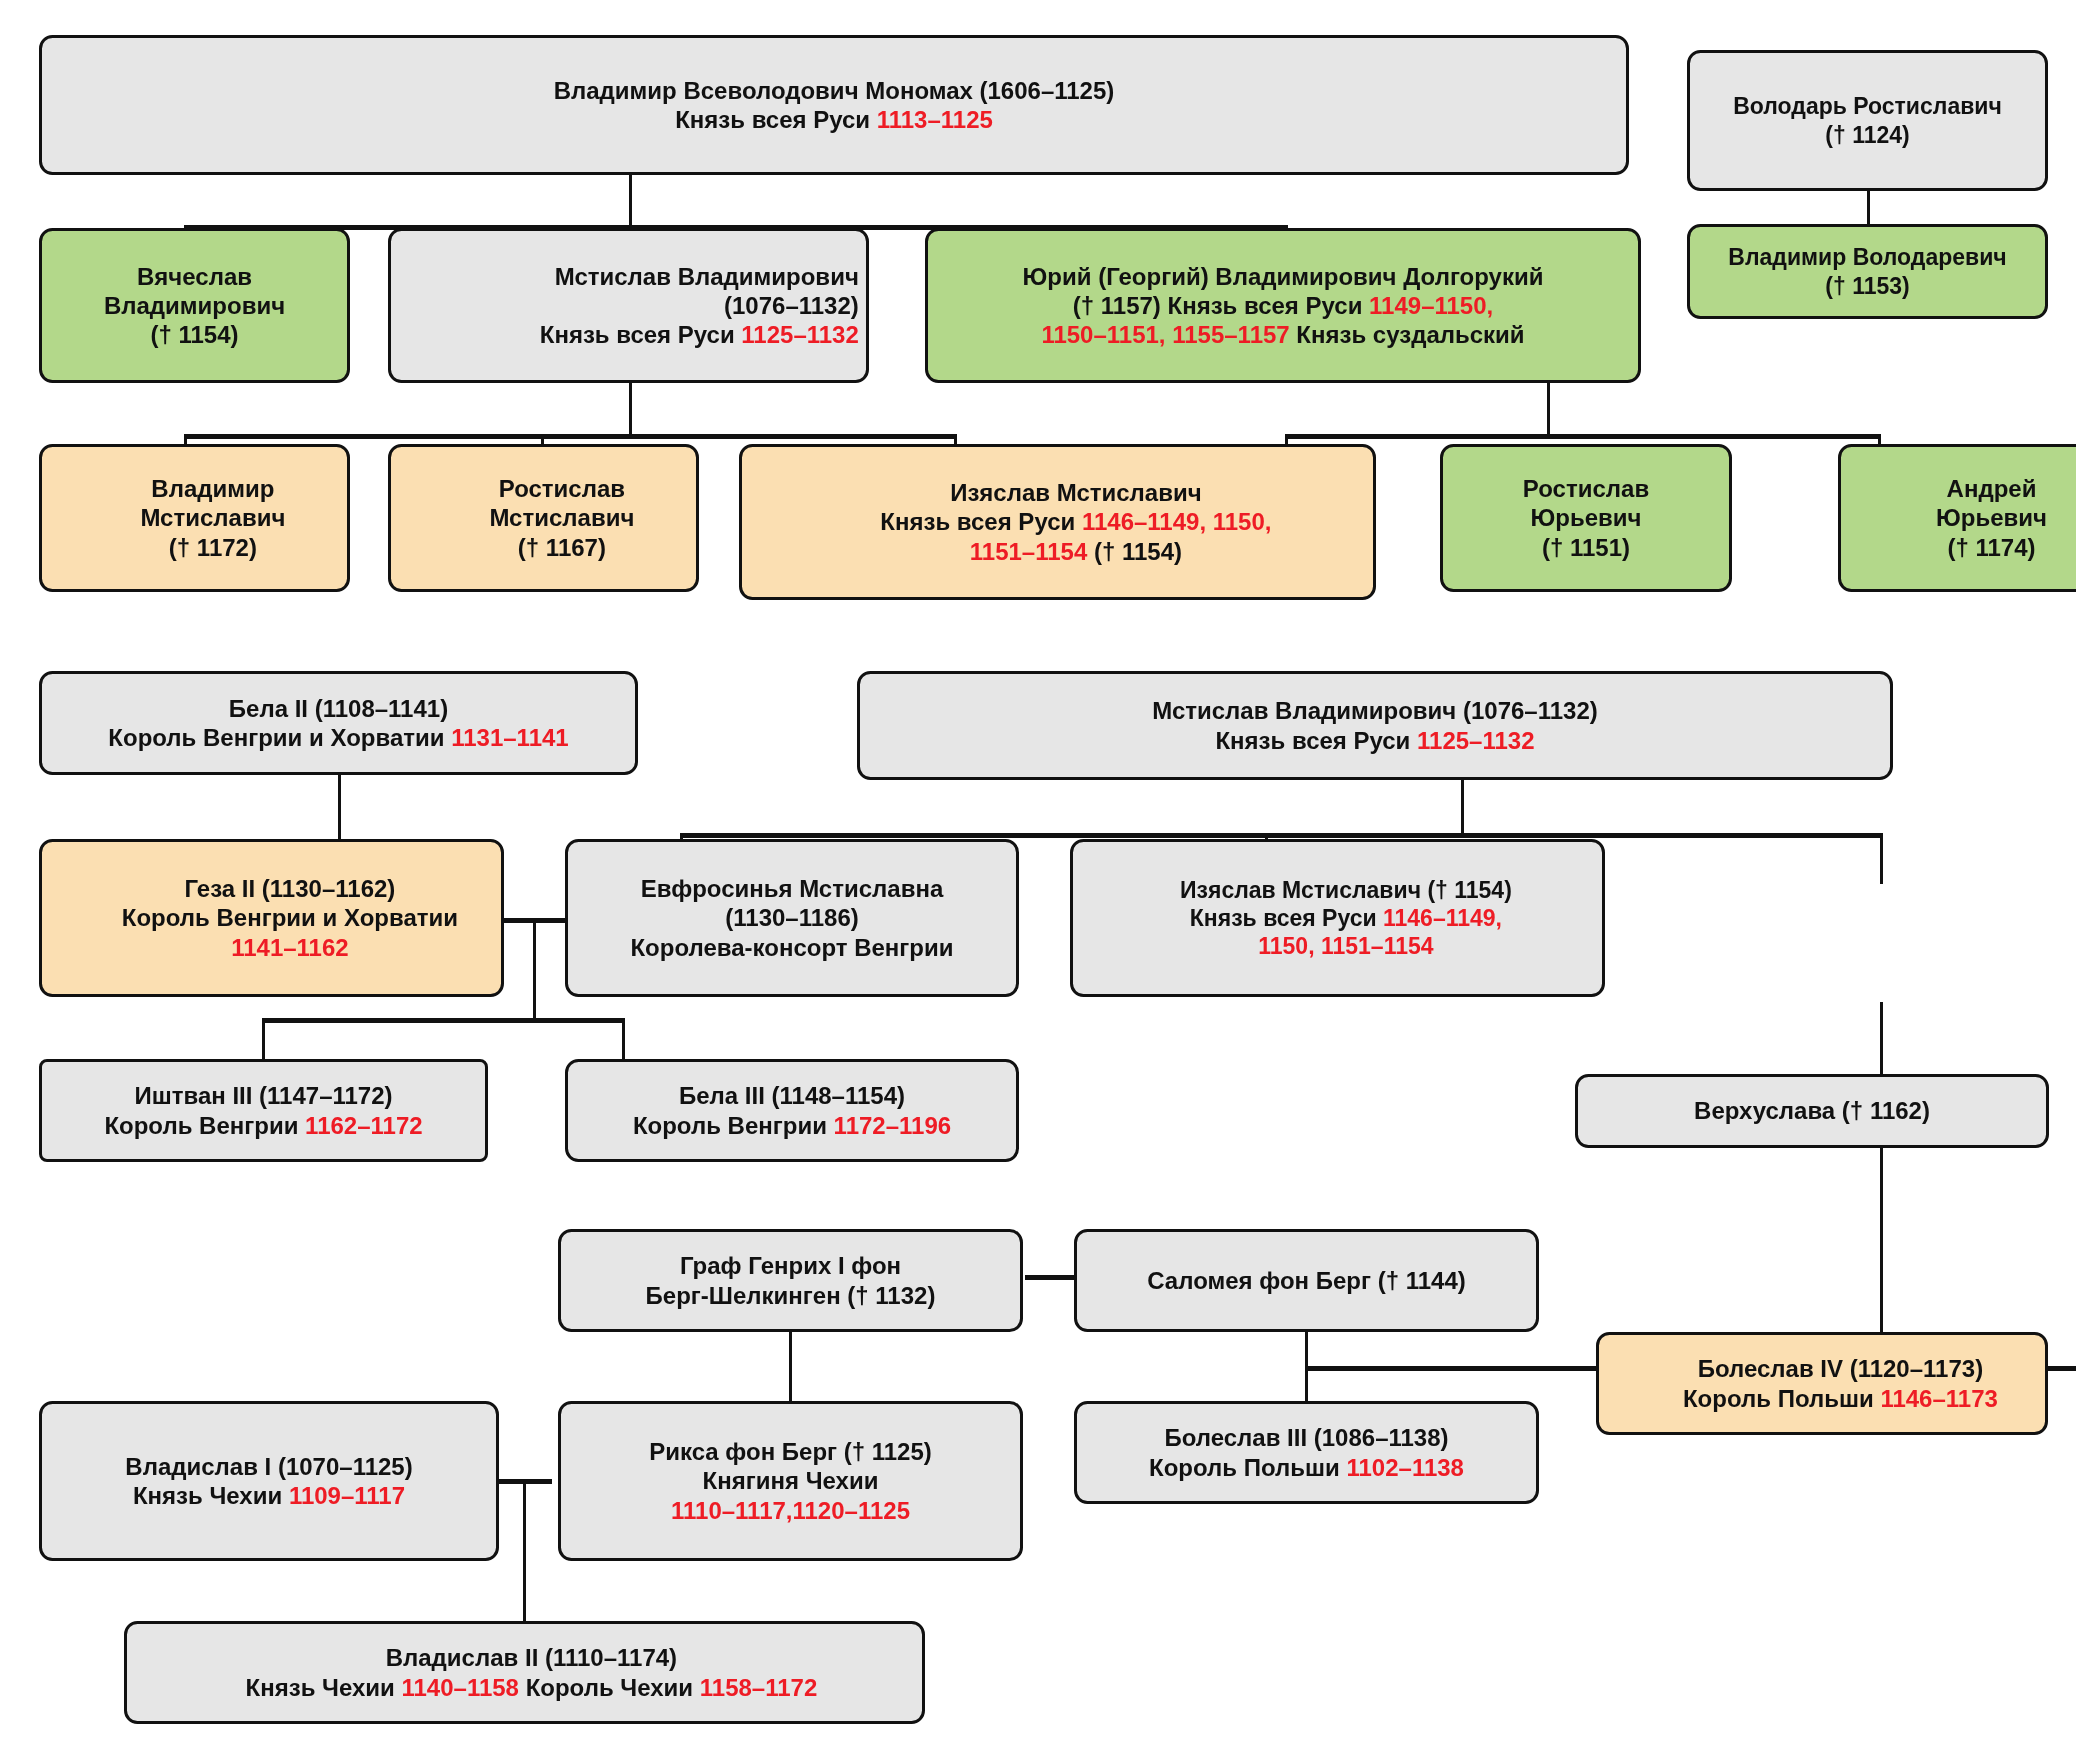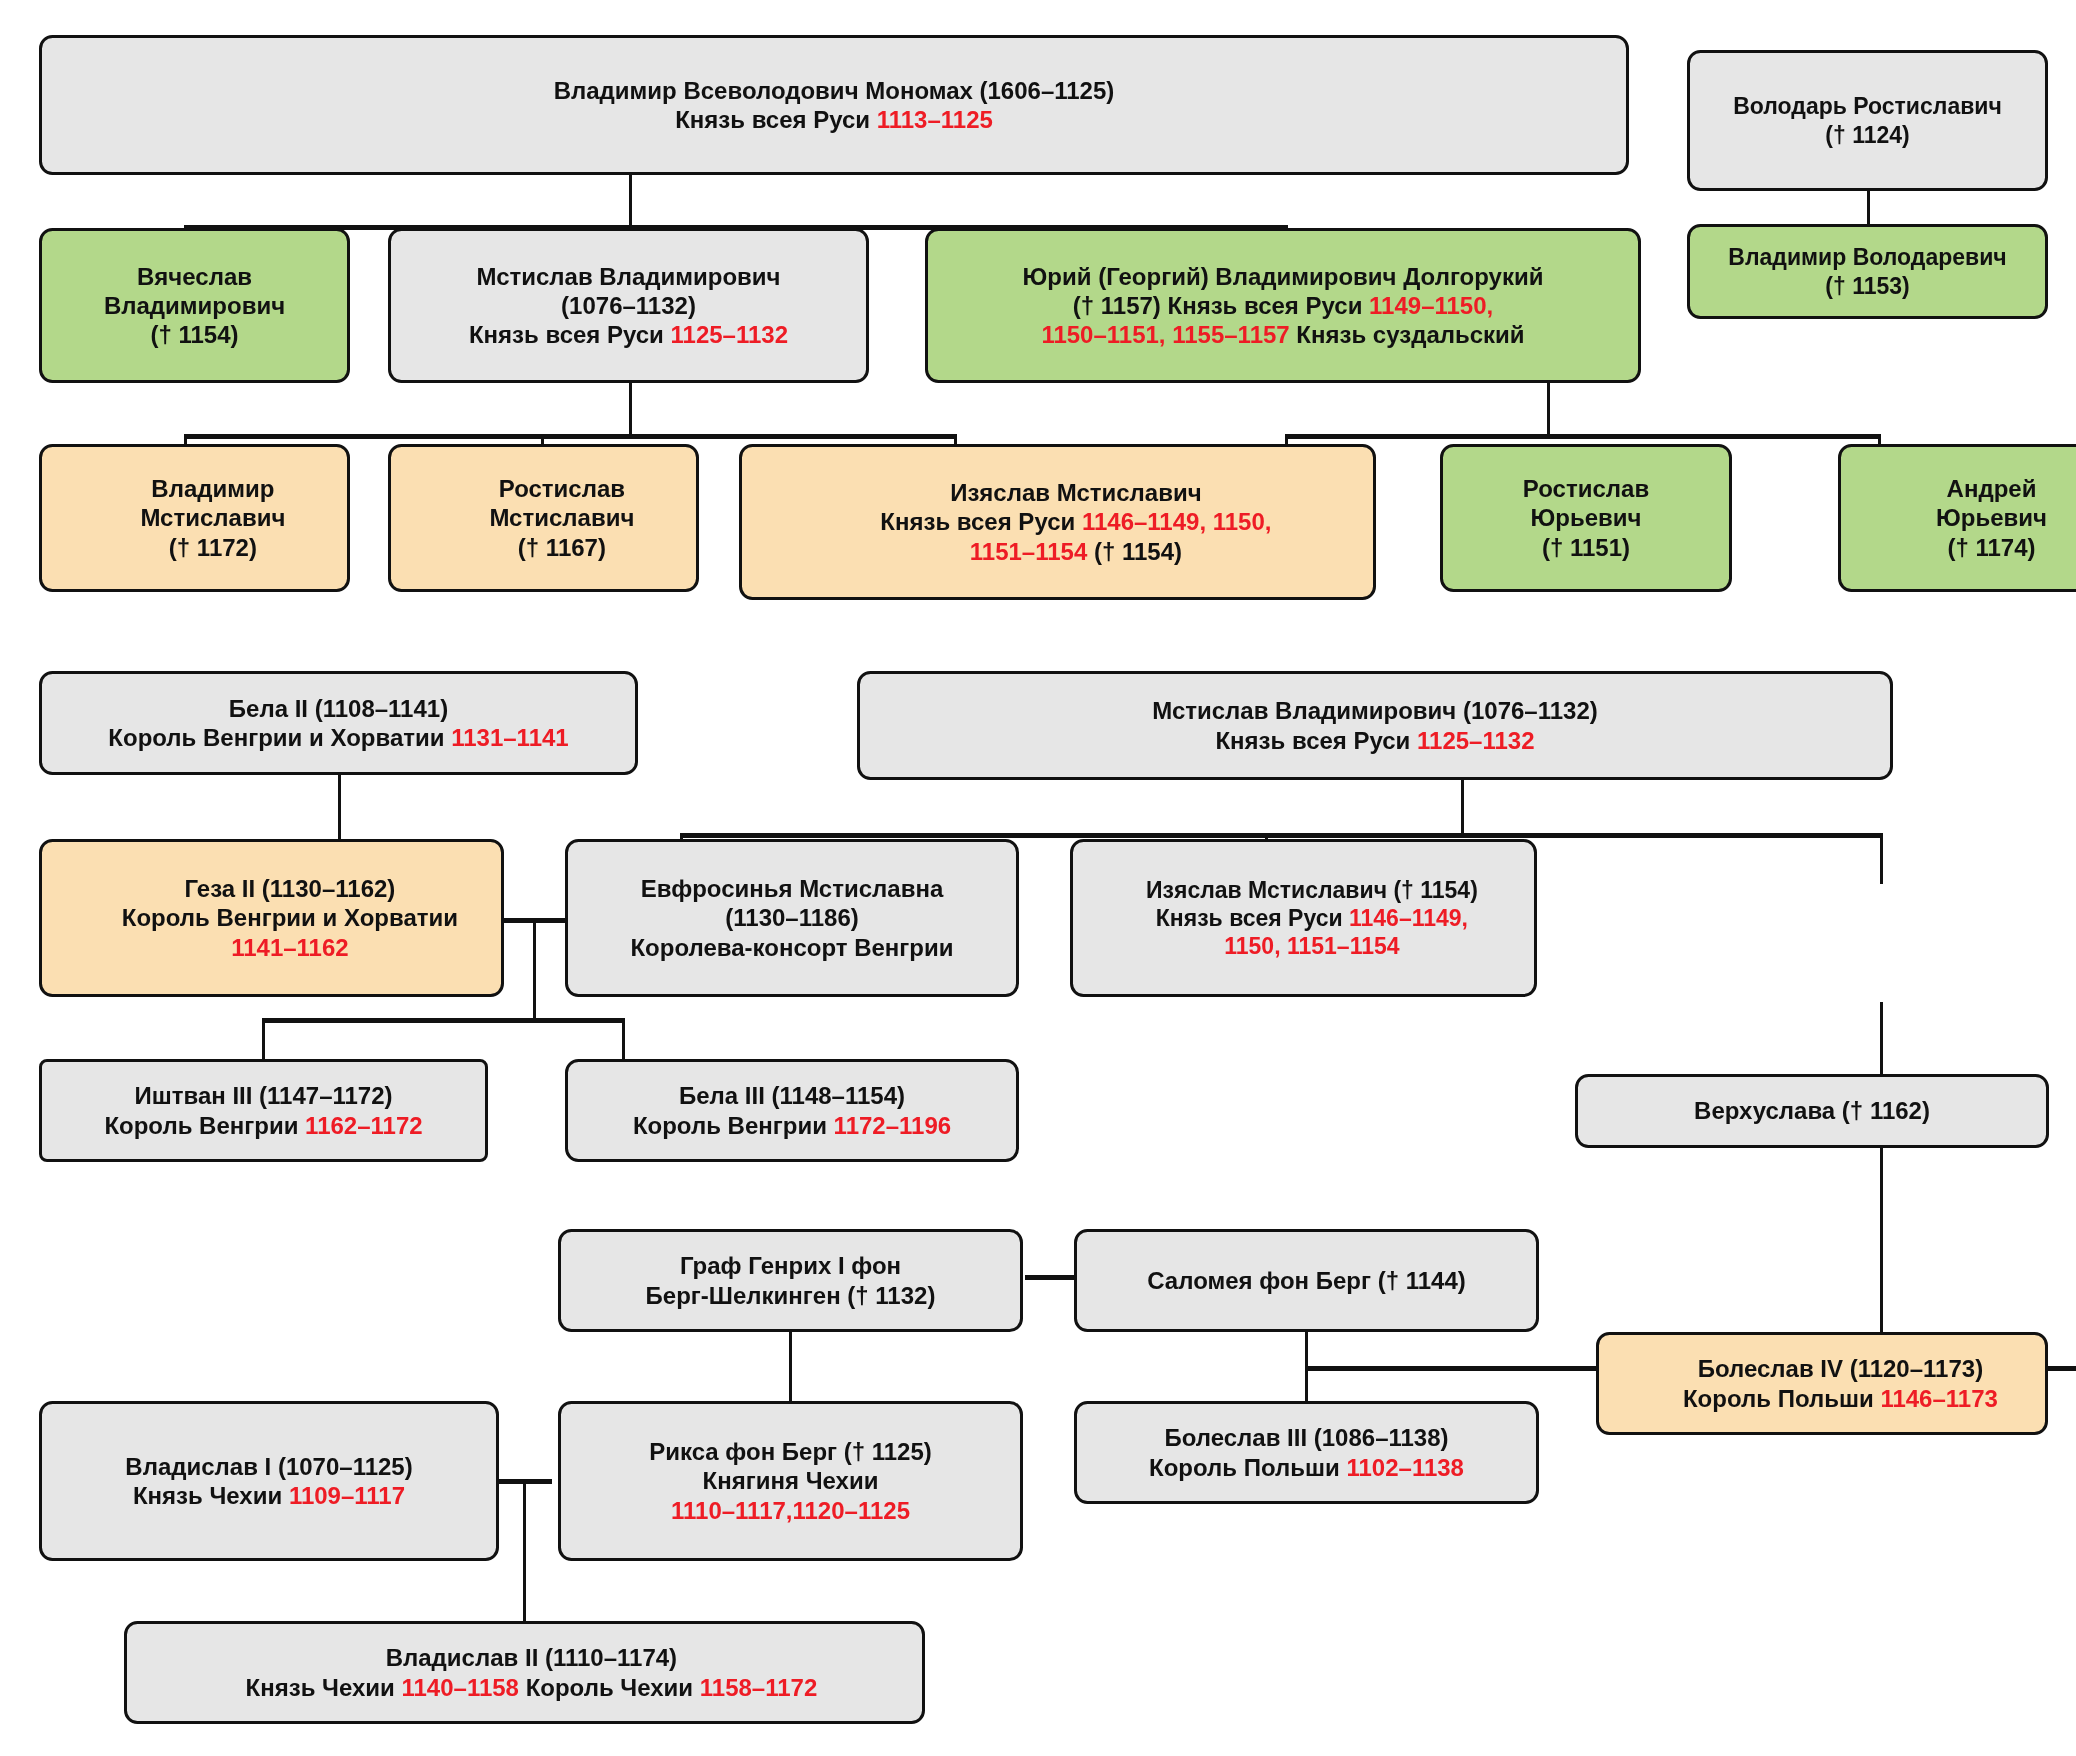--- a/index.html
+++ b/index.html
@@ -112,21 +112,21 @@
   </div>
 
   <div class="node green f46" style="left:39px;top:228px;width:311px;height:155px;">
     <span class="txt">
       <span>Вячеслав</span><br>
       <span>Владимирович</span><br>
       <span>(† 1154)</span>
     </span>
   </div>
 
-  <div class="node f46" style="left:388px;top:228px;width:481px;height:155px;">
+  <div class="node f46" style="left:388px;top:228px;width:481px;height:155px;text-align:right;">
     <span class="txt">
       <span>Мстислав Владимирович</span><br>
       <span>(1076–1132)</span><br>
       <span>Князь всея Руси </span><span class="r">1125–1132</span>
     </span>
   </div>
 
   <div class="node green f46" style="left:925px;top:228px;width:716px;height:155px;">
     <span class="txt">
       <span>Юрий (Георгий) Владимирович Долгорукий</span><br>
@@ -198,21 +198,21 @@
   </div>
 
   <div class="node f46" style="left:565px;top:839px;width:454px;height:158px;">
     <span class="txt">
       <span>Евфросинья Мстиславна</span><br>
       <span>(1130–1186)</span><br>
       <span>Королева-консорт Венгрии</span>
     </span>
   </div>
 
-  <div class="node f44" style="left:1070px;top:839px;width:467px;height:158px;padding-left:24px;">
+  <div class="node f44" style="left:1070px;top:839px;width:535px;height:158px;padding-left:24px;">
     <span class="txt">
       <span>Изяслав Мстиславич († 1154)</span><br>
       <span>Князь всея Руси </span><span class="r">1146–1149,</span><br>
       <span class="r">1150, 1151–1154</span>
     </span>
   </div>
 
 
   <div class="node f46" style="left:39px;top:1059px;width:449px;height:103px;border-radius:8px;">
     <span class="txt">

